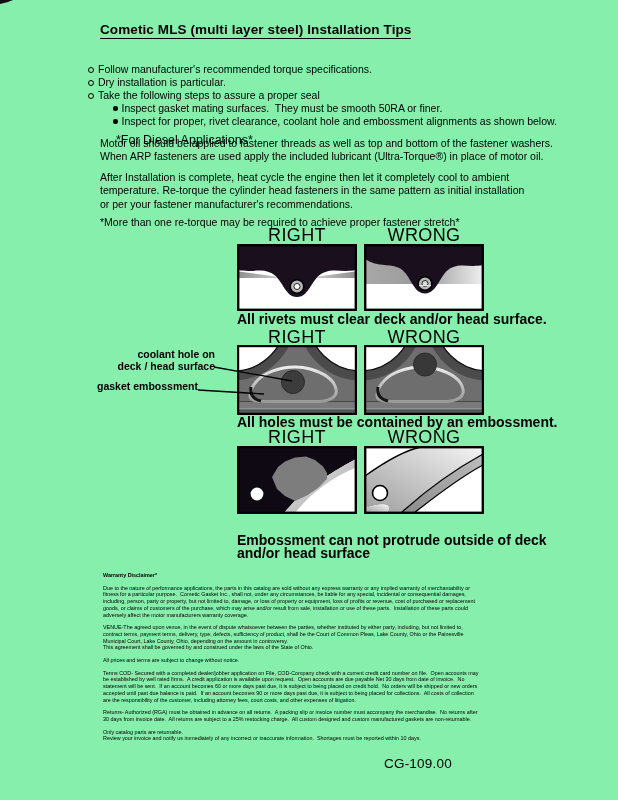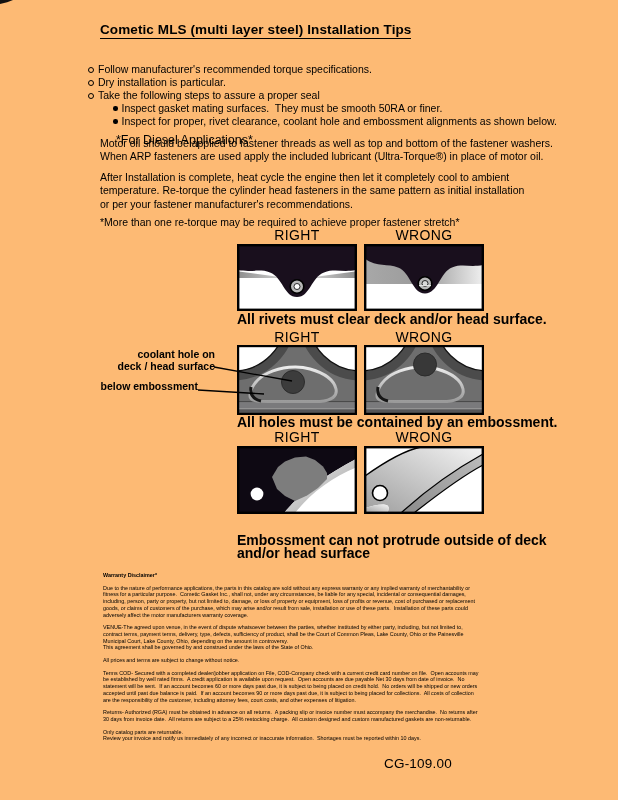--- a/index.html
+++ b/index.html
@@ -1,34 +1,34 @@
 <!DOCTYPE html>
 <html><head>
 <meta charset="utf-8">
 <style>
   html,body{margin:0;padding:0;background:#fff;}
   .page{
-    position:relative;width:618px;height:800px;background:#fdba74;
+    position:relative;width:618px;height:800px;background:#86efac;
     font-family:"Liberation Sans", sans-serif;color:#000;overflow:hidden;
   }
   .corner-mark{position:absolute;left:0;top:0;width:13px;height:4px;background:#121212;
     clip-path:polygon(0 0,100% 0,55% 55%,0 100%);}
   .title{position:absolute;left:100px;top:22px;margin:0;font-size:13.5px;font-weight:bold;
     border-bottom:1.6px solid #000;padding-bottom:1px;letter-spacing:.1px;}
   .bullet-list{position:absolute;left:88px;top:45px;font-size:10.5px;margin-top:18px;}
   .brow{display:flex;align-items:flex-start;height:13px;line-height:13px;white-space:pre;}
   .odot{width:4px;height:4px;border:1px solid #000;border-radius:50%;margin:4px 4px 0 0;flex:0 0 auto;}
   .fdot{width:4.5px;height:4.5px;background:#000;border-radius:50%;margin:4px 4px 0 25px;flex:0 0 auto;}
   .diesel-heading{position:absolute;left:100px;top:117px;margin:16px;font-size:12.5px;font-weight:normal;}
   .body-text{position:absolute;left:100px;width:490px;margin:0;font-size:10.5px;line-height:13.4px;
     white-space:pre-wrap;}
   .p1{top:137px;}
   .p2{top:171px;}
   .p3{top:216px;}
-  .dg-label{position:absolute;width:120px;text-align:center;font-size:14px;letter-spacing:.4px;line-height:15px;}
+  .dg-label{position:absolute;width:120px;text-align:center;font-size:18px;letter-spacing:.4px;line-height:15px;}
   .colL{left:237px;} .colR{left:364px;}
   .row1t{top:228px;} .row2t{top:330px;} .row3t{top:430px;}
   .dg-box{position:absolute;width:120px;}
   .dg-box svg{display:block;}
   .row1b{top:244px;} .row2b{top:345px;} .row3b{top:446px;}
   .dg-caption{position:absolute;left:237px;font-size:14px;font-weight:bold;line-height:12.5px;white-space:pre-line;}
   .cap1{top:313px;} .cap2{top:416px;} .cap3{top:534px;}
   .callout{position:absolute;text-align:right;font-size:10.5px;font-weight:bold;line-height:11.5px;white-space:pre-line;}
   .callout1{left:103px;width:112px;top:349px;}
   .callout2{left:86px;width:112px;top:381px;}
@@ -123,21 +123,21 @@
     </svg>
   </div>
 
   <div class="dg-caption cap1">All rivets must clear deck and/or head surface.</div>
 
   <div class="dg-label colL row2t">RIGHT</div>
   <div class="dg-label colR row2t">WRONG</div>
 
   <div class="callout callout1">coolant hole on
 deck / head surface</div>
-  <div class="callout callout2">below embossment</div>
+  <div class="callout callout2">gasket embossment</div>
 
   <div class="dg-box colL row2b">
     <svg width="120" height="70" viewBox="0 0 120 70" xmlns="http://www.w3.org/2000/svg">
       <defs>
         <linearGradient id="g3a" x1="0" y1="0" x2="0" y2="1">
           <stop offset="0" stop-color="#ececec"></stop>
             <stop offset="1" stop-color="#9a9a9a"></stop>
         </linearGradient>
       </defs>
       <rect x="0" y="0" width="120" height="70" fill="#6e6e6e"></rect>

